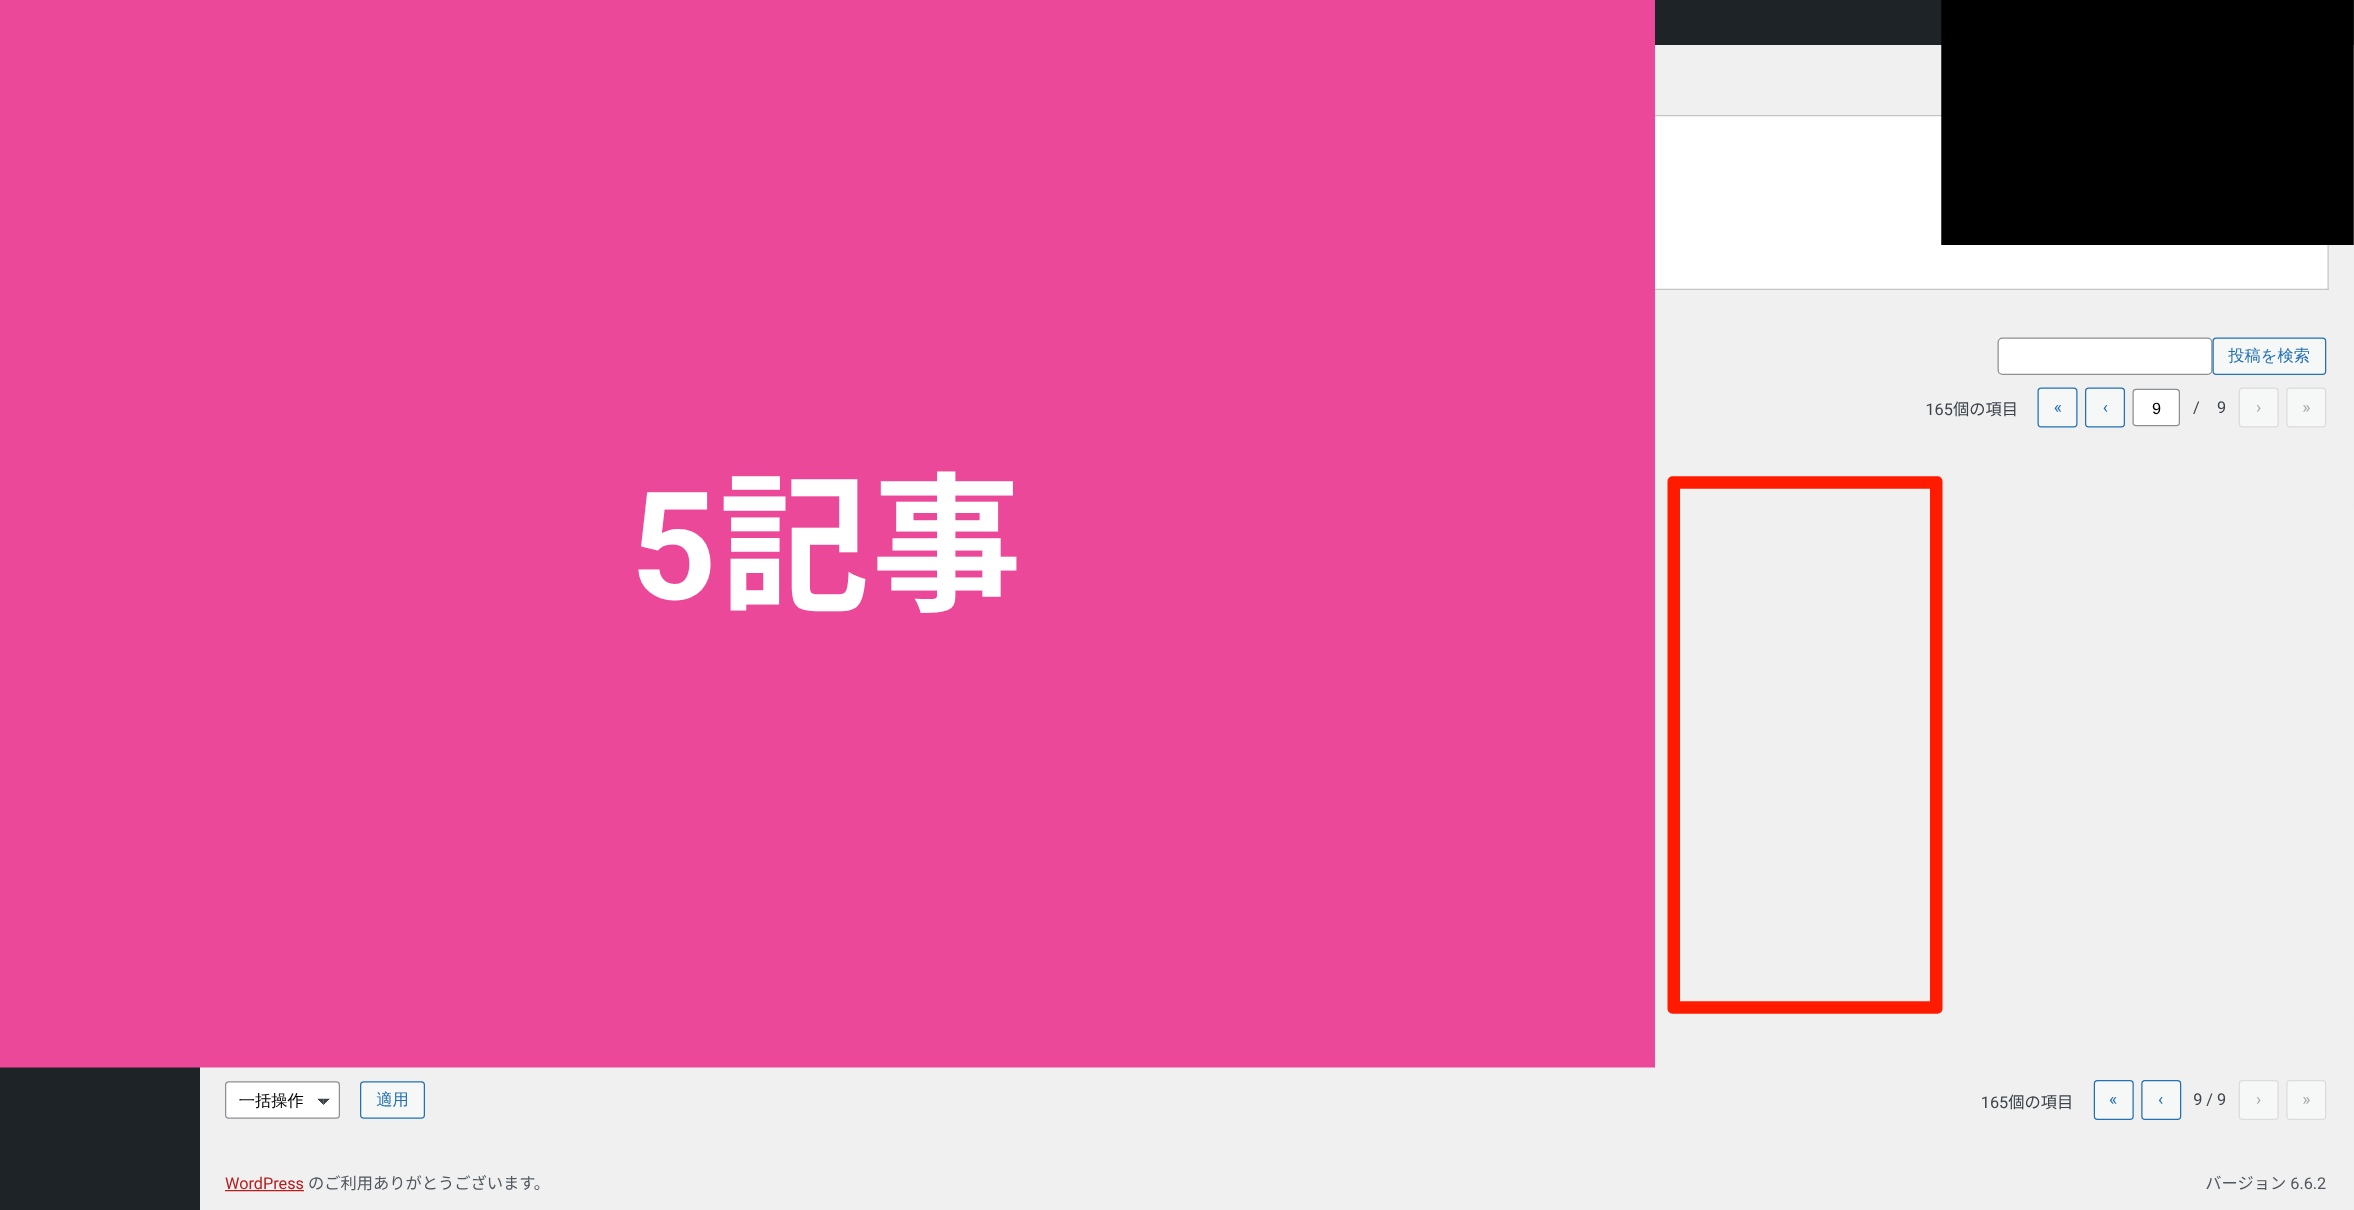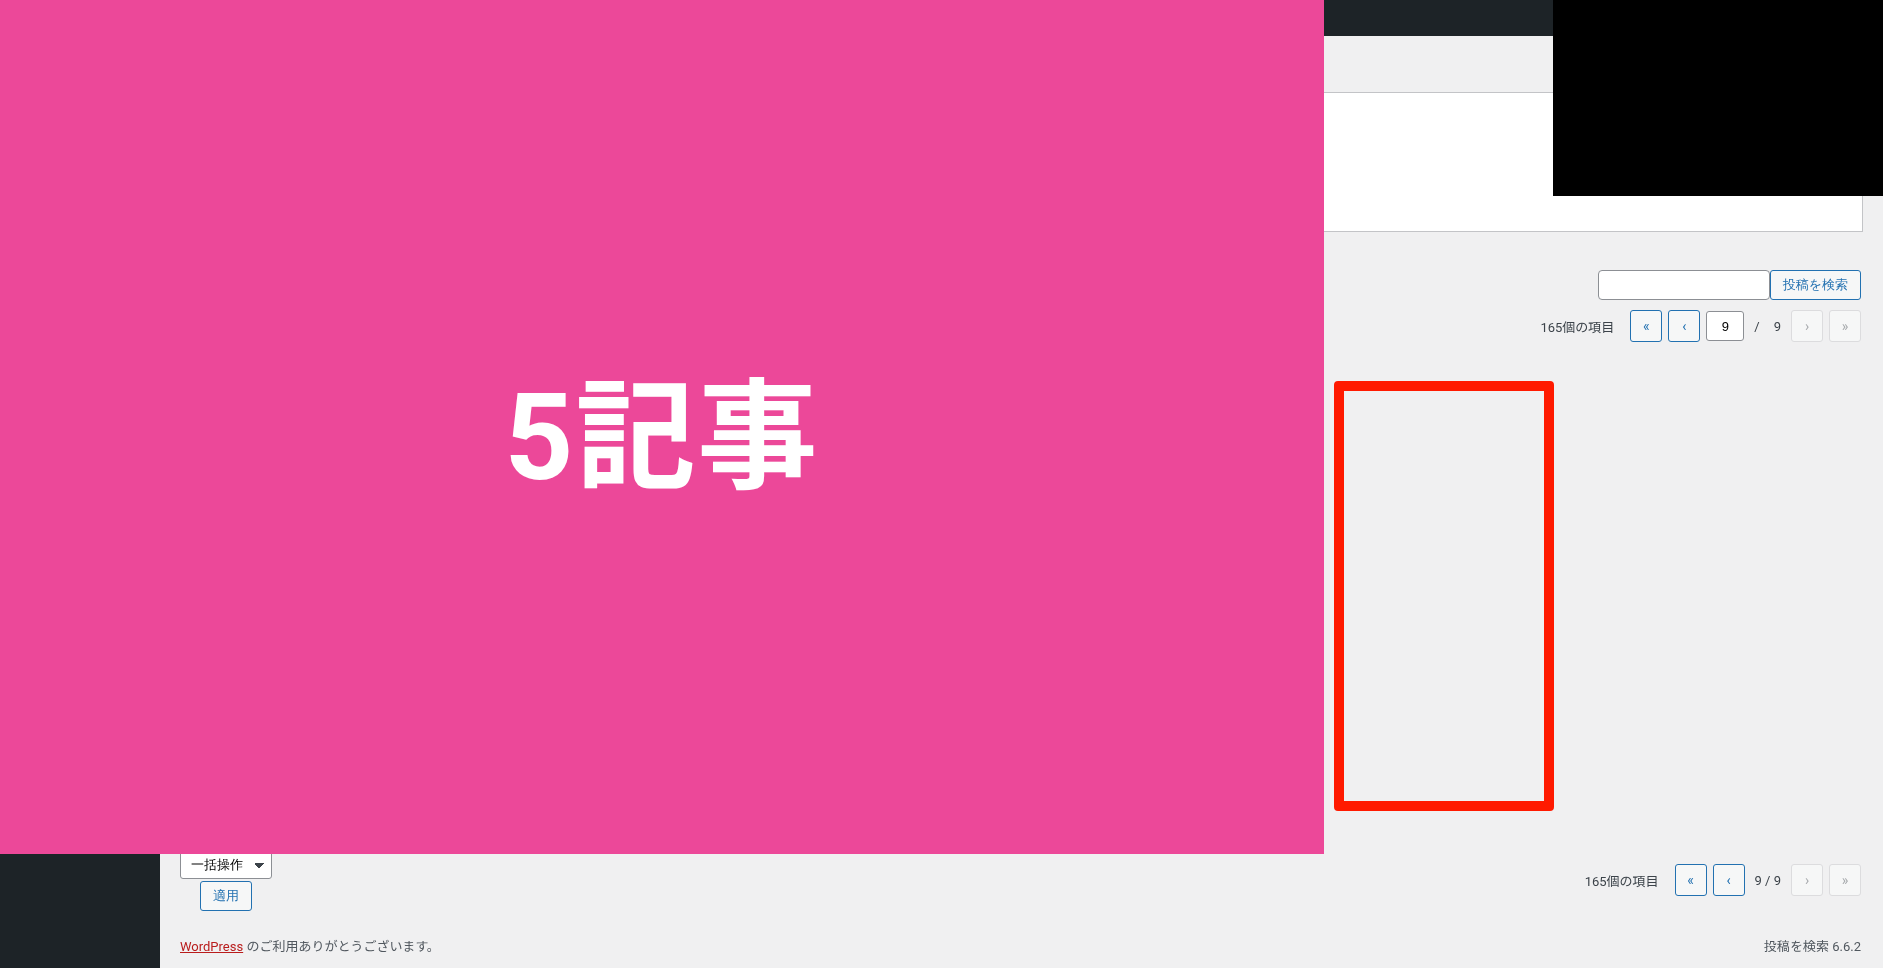--- a/index.html
+++ b/index.html
@@ -262,22 +262,21 @@
     left: 180px;
     right: 22px;
     height: 40px;
     display: flex;
     align-items: center;
     justify-content: space-between;
   }
   .bulk-actions {
     display: flex;
     align-items: center;
-    gap: 2px;
-    flex-direction: column;
+    gap: 16px;
   }
   select.bulk-select {
     height: 30px;
     padding: 0 28px 0 10px;
     font-size: 13px;
     border: 1px solid #8c8f94;
     border-radius: 3px;
     background: #fff;
     appearance: none;
     background-image: linear-gradient(45deg, transparent 50%, #3c434a 50%),
@@ -429,21 +428,21 @@
       <span class="page-total">9 / 9</span>
       <span class="page-btn disabled">›</span>
       <span class="page-btn disabled">»</span>
     </div>
   </div>
 
   <div class="wp-footer">
     <span>
       <a href="#">WordPress</a><span> のご利用ありがとうございます。</span>
     </span>
-    <span>投稿を検索 6.6.2</span>
+    <span>バージョン 6.6.2</span>
   </div>
 
 </div>
 
 <div class="black-overlay">
   <span class="overlay-title">5記事</span>
 </div>
 <div class="black-overlay-top-right"></div>
 
 </body></html>

